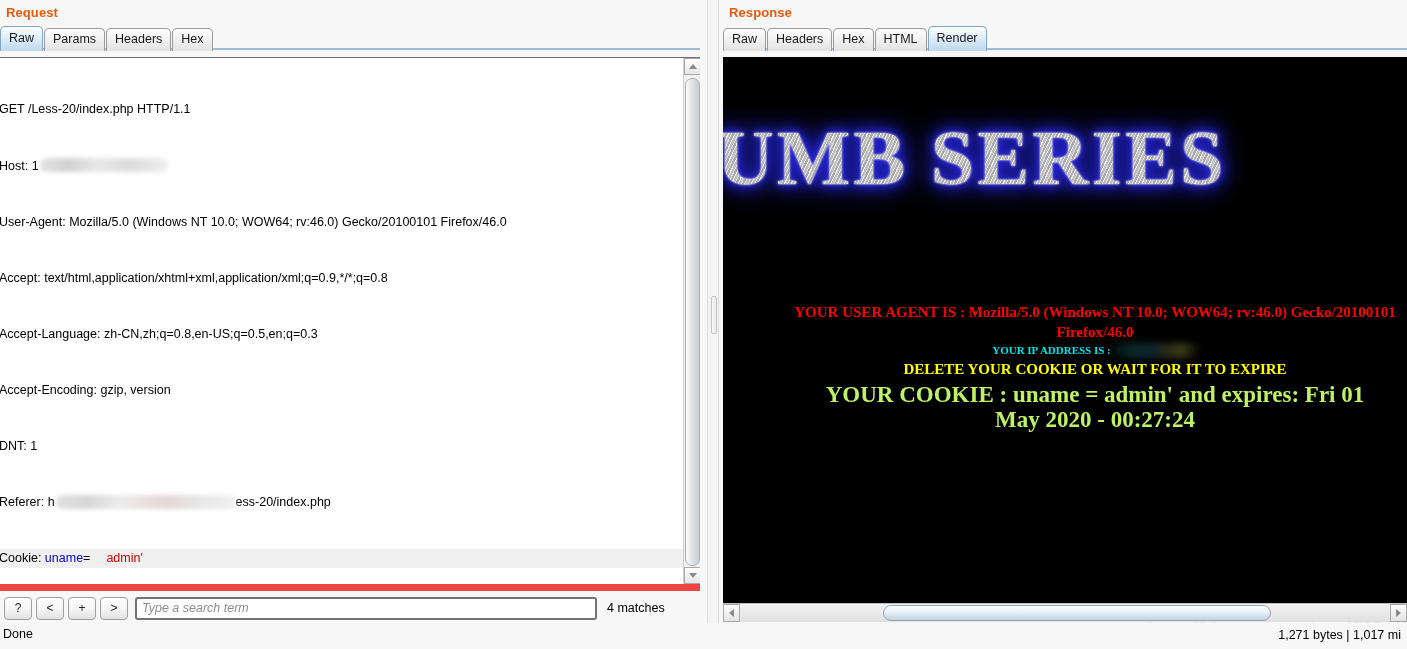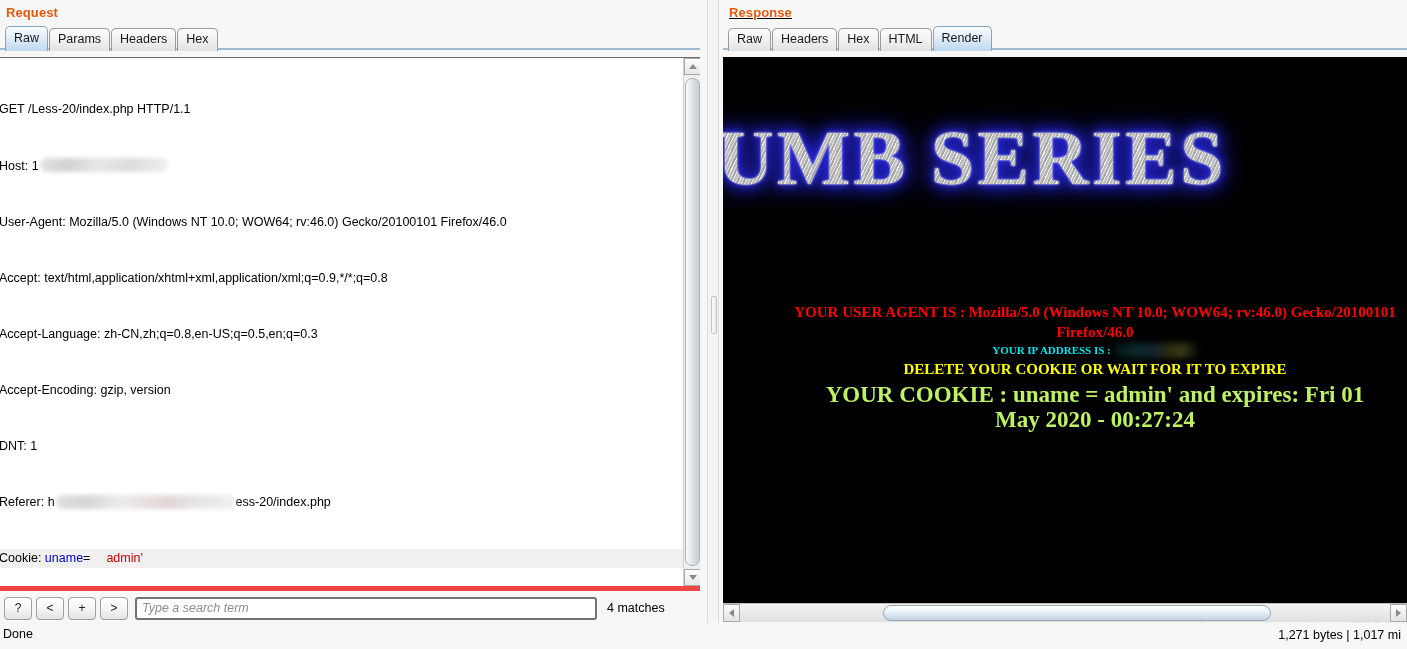--- a/index.html
+++ b/index.html
@@ -13,37 +13,36 @@
   }
   #root {
     position: relative;
     width: 1407px; height: 649px;
     background: #f7f7f7;
   }
 
   
   .panel { position: absolute; top: 0; }
   #request-panel  { left: 0;   width: 700px; height: 649px; }
-  #response-panel { left: 723px; width: 684px; height: 649px; text-decoration: underline; }
+  #response-panel { left: 723px; width: 684px; height: 649px; }
 
   .panel-title {
     font-size: 13px;
     font-weight: bold;
     color: #e8590c;
     padding: 4px 0 0 6px;
     line-height: 18px;
     letter-spacing: .1px;
   }
 
   
   .tabstrip {
     position: relative;
     height: 24px;
     margin-top: 4px;
-    padding-left: 5px;
     font-size: 0;
   }
   .tabstrip::after {
     content: "";
     position: absolute;
     left: 0; right: 0; bottom: 0;
     height: 2px;
     background: #9fbcd4;
   }
   .tab {
@@ -71,21 +70,21 @@
     line-height: 23px;
   }
 
   
   #request-body {
     position: absolute;
     left: 0; top: 57px;
     width: 700px; height: 534px;
     background: #ffffff;
     border-top: 1px solid #6f6f6f;
-    border-bottom: 5px solid #ef4444;
+    border-bottom: 7px solid #ef4444;
     overflow: hidden;
   }
   #req-text {
     position: absolute;
     left: -3px; top: 5px;
     width: 690px;
     font-family: "Liberation Sans", sans-serif;
     font-size: 12.5px;
     line-height: 18.7px;
     color: #000;

